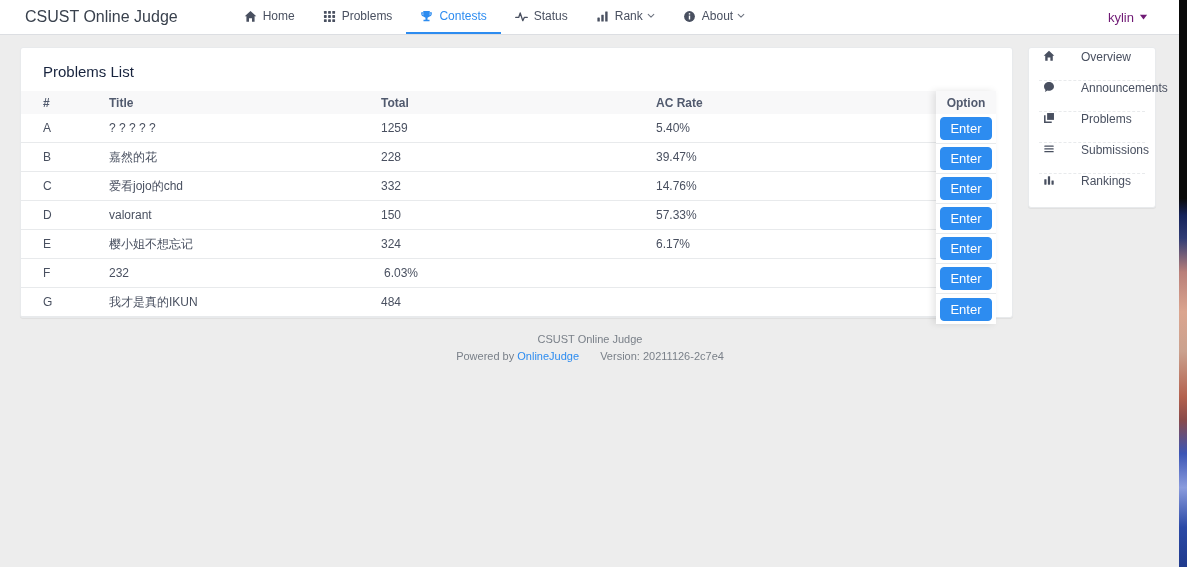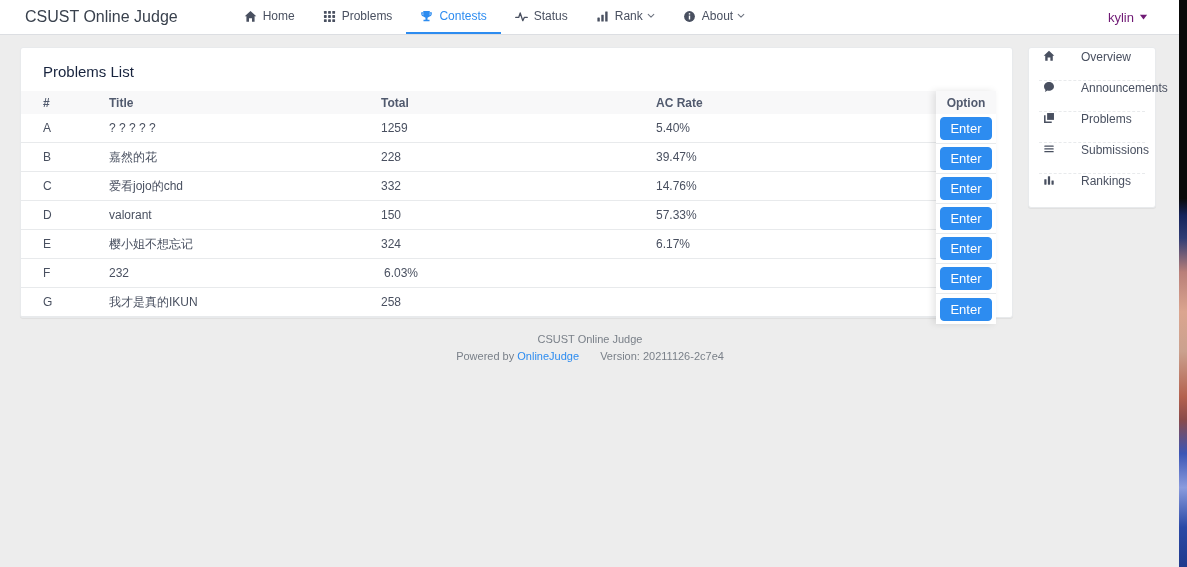--- a/index.html
+++ b/index.html
@@ -221,21 +221,21 @@
           <div class="t-cell c3">6.17%</div>
         </div>
         <div class="t-row">
           <div class="t-cell c0">F</div>
           <div class="t-cell c2">232</div>
           <div class="t-cell c3">6.03%</div>
         </div>
         <div class="t-row">
           <div class="t-cell c0">G</div>
           <div class="t-cell c1">我才是真的IKUN</div>
-          <div class="t-cell c2">258</div>
+          <div class="t-cell c2">484</div>
         </div>
       </div>
     <div class="option-col">
       <div class="opt-header">Option</div>
       <div>
           <div class="opt-cell">
             <button class="enter-btn">Enter</button>
           </div>
           <div class="opt-cell">
             <button class="enter-btn">Enter</button>

